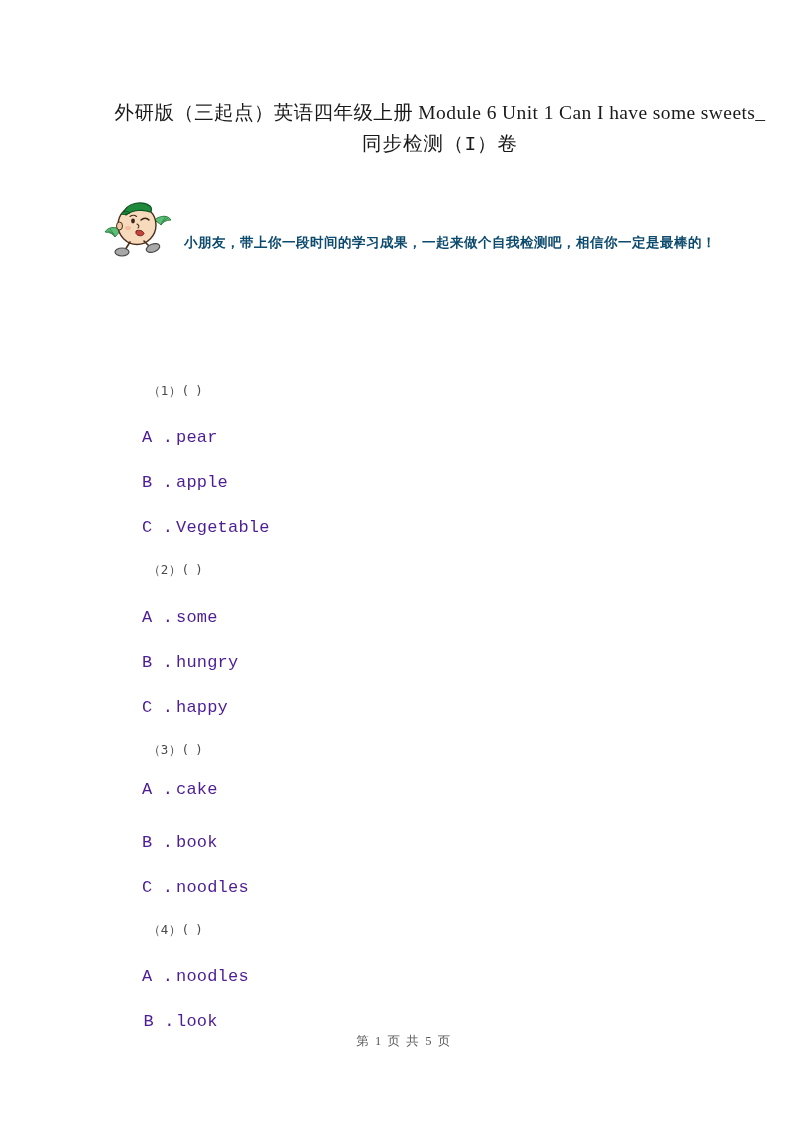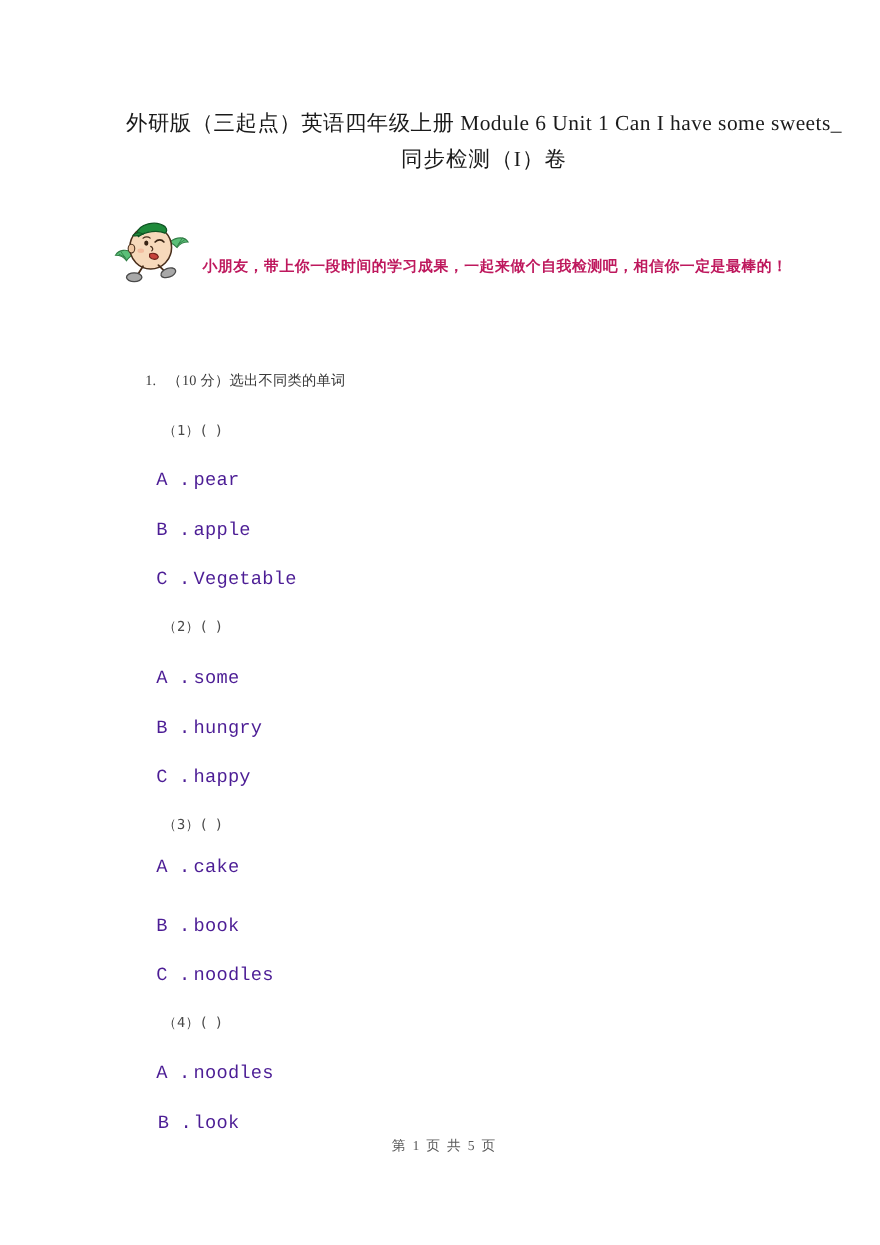--- a/index.html
+++ b/index.html
@@ -33,21 +33,21 @@
     width: 676px;
     text-align: center;
     font-family: "Liberation Serif", "DejaVu Serif", serif;
     font-size: 19.5px;
     line-height: 33px;
     color: #1a1a1a;
     letter-spacing: 0.4px;
     font-weight: 400;
   }
   .doc-title .ttl-line { display: block; white-space: nowrap; }
-  .doc-title .ttl-line2 { letter-spacing: 1px; }
+  .doc-title .ttl-line2 { letter-spacing: 1px; font-family: Liberation Mono, monospace; }
 
   
   .intro-band {
     position: absolute;
     left: 60px;
     top: 196px;
     width: 690px;
     height: 66px;
   }
   .mascot {
@@ -59,21 +59,21 @@
   }
   .mascot svg { display: block; }
 
   .intro-text {
     position: absolute;
     left: 84px;
     top: 36px;
     font-family: "DejaVu Sans", "Liberation Sans", sans-serif;
     font-size: 13.5px;
     line-height: 20px;
-    color: #be185d;
+    color: #0c4a6e;
     letter-spacing: 0.5px;
     white-space: nowrap;
     font-weight: 600;
   }
 
   
   .section-heading {
     position: absolute;
     left: 62px;
     top: 288px;
@@ -188,23 +188,20 @@
         <path d="M42 45 L48 51" stroke="#4a2f1c" stroke-width="1.6" fill="none" stroke-linecap="round"></path>
 
         <ellipse cx="20" cy="56" rx="7" ry="4" fill="#a8a8a8" stroke="#4a4a4a" stroke-width="1.2"></ellipse>
         <ellipse cx="51" cy="52" rx="7" ry="4" fill="#a8a8a8" stroke="#4a4a4a" stroke-width="1.2" transform="rotate(-20 51 52)"></ellipse>
       </svg>
     </div>
     <div class="intro-text">小朋友，带上你一段时间的学习成果，一起来做个自我检测吧，相信你一定是最棒的！</div>
   </div>
 
 
-  <div class="q-stem">
-    <span class="q-num">1.</span><span>（10 分）选出不同类的单词</span>
-  </div>
 
   <div class="subq" style="top:382px;">
     <span>（1）(</span><span class="paren-blank">)</span>
   </div>
   <div class="opt" style="top:429px;">
     <span class="opt-letter">A .</span><span class="opt-text">pear</span>
   </div>
   <div class="opt" style="top:474px;">
     <span class="opt-letter">B .</span><span class="opt-text">apple</span>
   </div>

